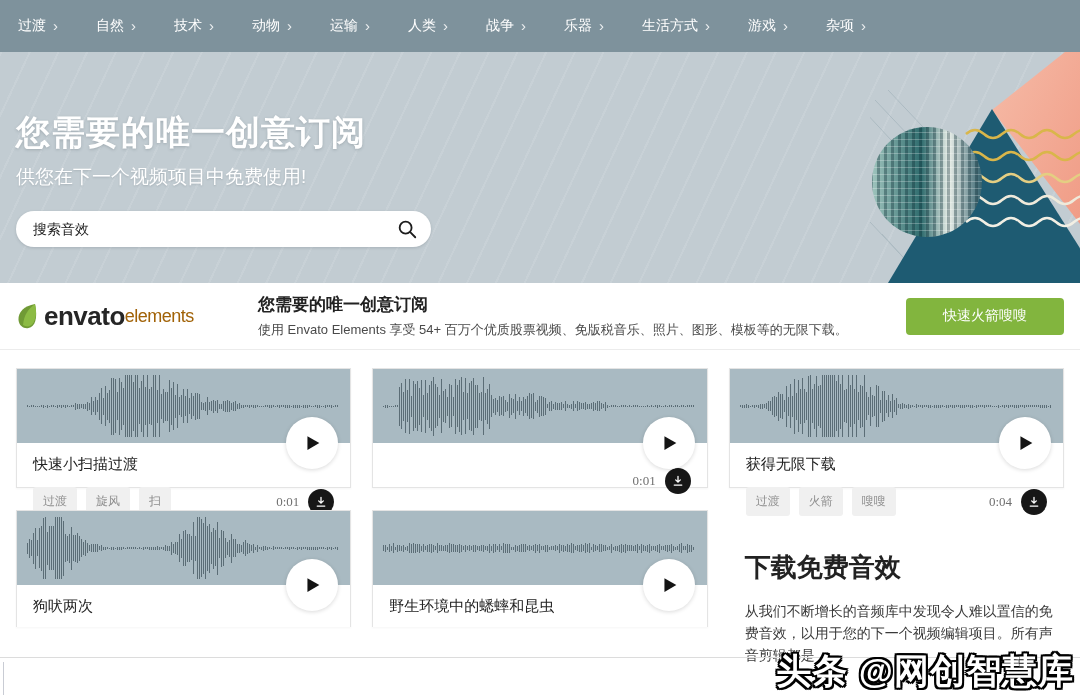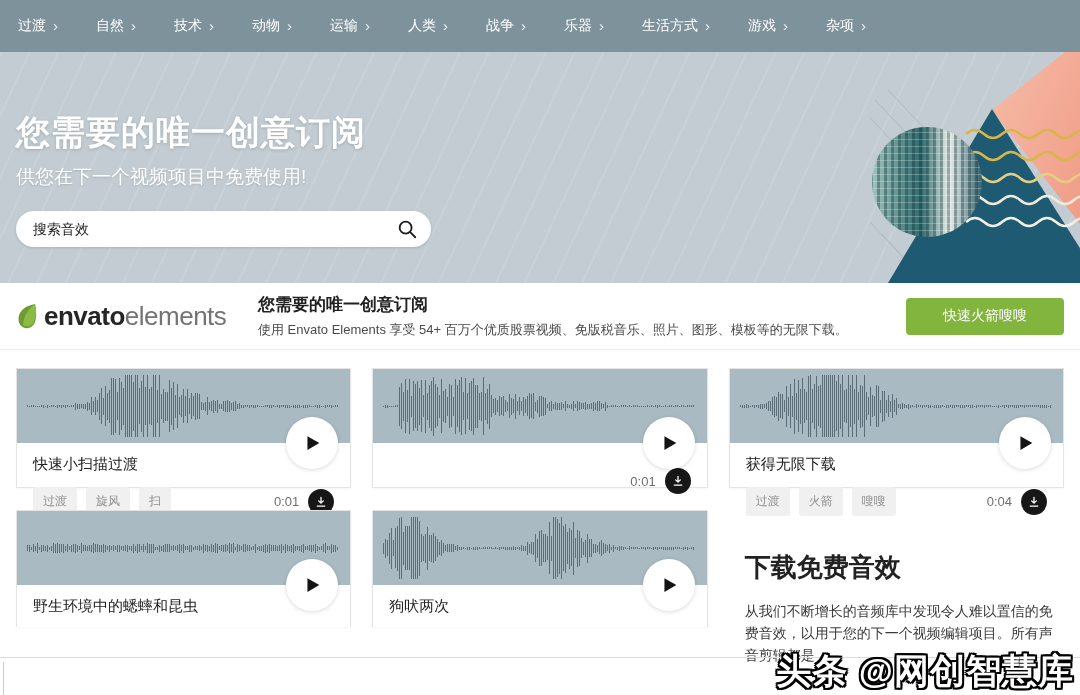--- a/index.html
+++ b/index.html
@@ -25,31 +25,31 @@
                   font-size:14px; color:#222; outline:none; box-shadow:0 1px 3px rgba(50,60,70,.18);
                   font-family:"Liberation Sans","DejaVu Sans",sans-serif; }
   .search-input::placeholder { color:#222; opacity:1; }
   .search-icon { position:absolute; right:13px; top:7px; width:22px; height:22px; cursor:pointer; }
 
   
   .banner { height:67px; background:#fff; border-bottom:1px solid #ececec; display:flex; align-items:center; padding:0 16px; }
   .logo { display:flex; align-items:center; width:242px; flex:none; }
   .logo-leaf { width:24px; height:26px; margin-right:4px; flex:none; }
   .logo-envato { font-size:26px; font-weight:700; color:#262626; letter-spacing:-.5px; }
-  .logo-elements { font-size:26px; font-weight:300; color:#737373; letter-spacing:-.5px; }
+  .logo-elements { font-size:18px; font-weight:300; color:#a16207; letter-spacing:-.5px; }
   .banner-text { flex:1; padding-right:12px; }
   .banner-heading { font-size:17px; font-weight:700; color:#222; }
   .banner-desc { font-size:13px; color:#4a4a4a; margin-top:5px; }
   .banner-cta { flex:none; width:158px; height:37px; background:#82B53E; color:#fff; border:none; border-radius:4px;
                 font-size:14px; cursor:pointer; font-family:inherit; }
 
   
   .cards { display:grid; grid-template-columns:repeat(3,1fr); gap:22px 21px; padding:18px 16px 0 16px; }
   .card { position:relative; background:#fff; border:1px solid #e4e4e4; box-shadow:0 1px 2px rgba(0,0,0,.04); }
-  .card.full { height:120px; }
+  .card.full { height:120px;font-family:Liberation Serif, serif; }
   .card.clipped { height:117px; overflow:hidden; border-bottom:none; }
   .wave { height:74px; background:#A9BAC2; display:flex; align-items:center; padding:0 10px; overflow:hidden; }
   .wave i { display:block; flex:none; width:1px; margin-right:1px; background:#4d5f68; opacity:.85; }
   .play-btn { position:absolute; top:74px; right:12px; transform:translateY(-50%); width:52px; height:52px; border-radius:50%;
               background:#fff; border:none; cursor:pointer; box-shadow:0 1px 4px rgba(0,0,0,.15);
               display:flex; align-items:center; justify-content:center; z-index:3; }
   .card-body { padding:12px 16px 0 16px; }
   .card-title { font-size:15px; font-weight:400; color:#222; }
   .meta-row { display:flex; align-items:center; margin-top:13px; }
   .tags { display:flex; gap:9px; }
@@ -740,189 +740,20 @@
                 <path d="M5.5 19 H18.5" stroke="#fff" stroke-width="2.2" stroke-linecap="round"></path>
               </svg>
             </button>
           </div>
         </div>
       </div>
     </article>
 
     <article class="card clipped">
       <div class="wave">
-          <i style="height:6px"></i>
-          <i style="height:7px"></i>
-          <i style="height:3px"></i>
-          <i style="height:8px"></i>
-          <i style="height:5px"></i>
-          <i style="height:10px"></i>
-          <i style="height:3px"></i>
-          <i style="height:7px"></i>
-          <i style="height:6px"></i>
-          <i style="height:5px"></i>
-          <i style="height:7px"></i>
-          <i style="height:3px"></i>
-          <i style="height:5px"></i>
-          <i style="height:10px"></i>
-          <i style="height:9px"></i>
-          <i style="height:10px"></i>
-          <i style="height:9px"></i>
-          <i style="height:8px"></i>
-          <i style="height:9px"></i>
-          <i style="height:5px"></i>
-          <i style="height:8px"></i>
-          <i style="height:4px"></i>
-          <i style="height:7px"></i>
-          <i style="height:8px"></i>
-          <i style="height:9px"></i>
-          <i style="height:7px"></i>
-          <i style="height:4px"></i>
-          <i style="height:10px"></i>
-          <i style="height:6px"></i>
-          <i style="height:6px"></i>
-          <i style="height:5px"></i>
-          <i style="height:6px"></i>
-          <i style="height:7px"></i>
-          <i style="height:10px"></i>
-          <i style="height:8px"></i>
-          <i style="height:8px"></i>
-          <i style="height:7px"></i>
-          <i style="height:7px"></i>
-          <i style="height:9px"></i>
-          <i style="height:7px"></i>
-          <i style="height:4px"></i>
-          <i style="height:7px"></i>
-          <i style="height:4px"></i>
-          <i style="height:6px"></i>
-          <i style="height:4px"></i>
-          <i style="height:7px"></i>
-          <i style="height:7px"></i>
-          <i style="height:4px"></i>
-          <i style="height:5px"></i>
-          <i style="height:6px"></i>
-          <i style="height:7px"></i>
-          <i style="height:4px"></i>
-          <i style="height:5px"></i>
-          <i style="height:9px"></i>
-          <i style="height:5px"></i>
-          <i style="height:9px"></i>
-          <i style="height:8px"></i>
-          <i style="height:4px"></i>
-          <i style="height:8px"></i>
-          <i style="height:4px"></i>
-          <i style="height:10px"></i>
-          <i style="height:9px"></i>
-          <i style="height:9px"></i>
-          <i style="height:9px"></i>
-          <i style="height:3px"></i>
-          <i style="height:3px"></i>
-          <i style="height:7px"></i>
-          <i style="height:5px"></i>
-          <i style="height:7px"></i>
-          <i style="height:8px"></i>
-          <i style="height:8px"></i>
-          <i style="height:8px"></i>
-          <i style="height:4px"></i>
-          <i style="height:6px"></i>
-          <i style="height:4px"></i>
-          <i style="height:6px"></i>
-          <i style="height:9px"></i>
-          <i style="height:6px"></i>
-          <i style="height:9px"></i>
-          <i style="height:4px"></i>
-          <i style="height:4px"></i>
-          <i style="height:7px"></i>
-          <i style="height:7px"></i>
-          <i style="height:3px"></i>
-          <i style="height:4px"></i>
-          <i style="height:4px"></i>
-          <i style="height:6px"></i>
-          <i style="height:4px"></i>
-          <i style="height:9px"></i>
-          <i style="height:6px"></i>
-          <i style="height:7px"></i>
-          <i style="height:5px"></i>
-          <i style="height:8px"></i>
-          <i style="height:7px"></i>
-          <i style="height:10px"></i>
-          <i style="height:9px"></i>
-          <i style="height:4px"></i>
-          <i style="height:6px"></i>
-          <i style="height:7px"></i>
-          <i style="height:8px"></i>
-          <i style="height:6px"></i>
-          <i style="height:10px"></i>
-          <i style="height:8px"></i>
-          <i style="height:10px"></i>
-          <i style="height:3px"></i>
-          <i style="height:8px"></i>
-          <i style="height:6px"></i>
-          <i style="height:4px"></i>
-          <i style="height:8px"></i>
-          <i style="height:8px"></i>
-          <i style="height:6px"></i>
-          <i style="height:6px"></i>
-          <i style="height:3px"></i>
-          <i style="height:4px"></i>
-          <i style="height:9px"></i>
-          <i style="height:3px"></i>
-          <i style="height:5px"></i>
-          <i style="height:5px"></i>
-          <i style="height:7px"></i>
-          <i style="height:9px"></i>
-          <i style="height:7px"></i>
-          <i style="height:9px"></i>
-          <i style="height:6px"></i>
-          <i style="height:6px"></i>
-          <i style="height:6px"></i>
-          <i style="height:5px"></i>
-          <i style="height:6px"></i>
-          <i style="height:9px"></i>
-          <i style="height:4px"></i>
-          <i style="height:9px"></i>
-          <i style="height:6px"></i>
-          <i style="height:5px"></i>
-          <i style="height:7px"></i>
-          <i style="height:9px"></i>
-          <i style="height:5px"></i>
-          <i style="height:4px"></i>
-          <i style="height:5px"></i>
-          <i style="height:7px"></i>
-          <i style="height:9px"></i>
-          <i style="height:4px"></i>
-          <i style="height:4px"></i>
-          <i style="height:6px"></i>
-          <i style="height:7px"></i>
-          <i style="height:6px"></i>
-          <i style="height:9px"></i>
-          <i style="height:5px"></i>
-          <i style="height:3px"></i>
-          <i style="height:4px"></i>
-          <i style="height:8px"></i>
-          <i style="height:10px"></i>
-          <i style="height:4px"></i>
-          <i style="height:4px"></i>
-          <i style="height:9px"></i>
-          <i style="height:7px"></i>
-          <i style="height:7px"></i>
-          <i style="height:3px"></i>
-        </div>
-      <button class="play-btn">
-        <svg width="22" height="22" viewBox="0 0 24 24">
-            <path d="M7 4.5 L20 12 L7 19.5 Z" fill="#141414"></path>
-          </svg>
-      </button>
-      <div class="card-body">
-        <h3 class="card-title">野生环境中的蟋蟀和昆虫</h3>
-      </div>
-    </article>
-
-    <article class="card clipped">
-      <div class="wave">
           <i style="height:11px"></i>
           <i style="height:19px"></i>
           <i style="height:16px"></i>
           <i style="height:31px"></i>
           <i style="height:41px"></i>
           <i style="height:16px"></i>
           <i style="height:40px"></i>
           <i style="height:45px"></i>
           <i style="height:61px"></i>
           <i style="height:62px"></i>
@@ -1076,20 +907,189 @@
       <button class="play-btn">
         <svg width="22" height="22" viewBox="0 0 24 24">
             <path d="M7 4.5 L20 12 L7 19.5 Z" fill="#141414"></path>
           </svg>
       </button>
       <div class="card-body">
         <h3 class="card-title">狗吠两次</h3>
       </div>
     </article>
 
+    <article class="card clipped">
+      <div class="wave">
+          <i style="height:6px"></i>
+          <i style="height:7px"></i>
+          <i style="height:3px"></i>
+          <i style="height:8px"></i>
+          <i style="height:5px"></i>
+          <i style="height:10px"></i>
+          <i style="height:3px"></i>
+          <i style="height:7px"></i>
+          <i style="height:6px"></i>
+          <i style="height:5px"></i>
+          <i style="height:7px"></i>
+          <i style="height:3px"></i>
+          <i style="height:5px"></i>
+          <i style="height:10px"></i>
+          <i style="height:9px"></i>
+          <i style="height:10px"></i>
+          <i style="height:9px"></i>
+          <i style="height:8px"></i>
+          <i style="height:9px"></i>
+          <i style="height:5px"></i>
+          <i style="height:8px"></i>
+          <i style="height:4px"></i>
+          <i style="height:7px"></i>
+          <i style="height:8px"></i>
+          <i style="height:9px"></i>
+          <i style="height:7px"></i>
+          <i style="height:4px"></i>
+          <i style="height:10px"></i>
+          <i style="height:6px"></i>
+          <i style="height:6px"></i>
+          <i style="height:5px"></i>
+          <i style="height:6px"></i>
+          <i style="height:7px"></i>
+          <i style="height:10px"></i>
+          <i style="height:8px"></i>
+          <i style="height:8px"></i>
+          <i style="height:7px"></i>
+          <i style="height:7px"></i>
+          <i style="height:9px"></i>
+          <i style="height:7px"></i>
+          <i style="height:4px"></i>
+          <i style="height:7px"></i>
+          <i style="height:4px"></i>
+          <i style="height:6px"></i>
+          <i style="height:4px"></i>
+          <i style="height:7px"></i>
+          <i style="height:7px"></i>
+          <i style="height:4px"></i>
+          <i style="height:5px"></i>
+          <i style="height:6px"></i>
+          <i style="height:7px"></i>
+          <i style="height:4px"></i>
+          <i style="height:5px"></i>
+          <i style="height:9px"></i>
+          <i style="height:5px"></i>
+          <i style="height:9px"></i>
+          <i style="height:8px"></i>
+          <i style="height:4px"></i>
+          <i style="height:8px"></i>
+          <i style="height:4px"></i>
+          <i style="height:10px"></i>
+          <i style="height:9px"></i>
+          <i style="height:9px"></i>
+          <i style="height:9px"></i>
+          <i style="height:3px"></i>
+          <i style="height:3px"></i>
+          <i style="height:7px"></i>
+          <i style="height:5px"></i>
+          <i style="height:7px"></i>
+          <i style="height:8px"></i>
+          <i style="height:8px"></i>
+          <i style="height:8px"></i>
+          <i style="height:4px"></i>
+          <i style="height:6px"></i>
+          <i style="height:4px"></i>
+          <i style="height:6px"></i>
+          <i style="height:9px"></i>
+          <i style="height:6px"></i>
+          <i style="height:9px"></i>
+          <i style="height:4px"></i>
+          <i style="height:4px"></i>
+          <i style="height:7px"></i>
+          <i style="height:7px"></i>
+          <i style="height:3px"></i>
+          <i style="height:4px"></i>
+          <i style="height:4px"></i>
+          <i style="height:6px"></i>
+          <i style="height:4px"></i>
+          <i style="height:9px"></i>
+          <i style="height:6px"></i>
+          <i style="height:7px"></i>
+          <i style="height:5px"></i>
+          <i style="height:8px"></i>
+          <i style="height:7px"></i>
+          <i style="height:10px"></i>
+          <i style="height:9px"></i>
+          <i style="height:4px"></i>
+          <i style="height:6px"></i>
+          <i style="height:7px"></i>
+          <i style="height:8px"></i>
+          <i style="height:6px"></i>
+          <i style="height:10px"></i>
+          <i style="height:8px"></i>
+          <i style="height:10px"></i>
+          <i style="height:3px"></i>
+          <i style="height:8px"></i>
+          <i style="height:6px"></i>
+          <i style="height:4px"></i>
+          <i style="height:8px"></i>
+          <i style="height:8px"></i>
+          <i style="height:6px"></i>
+          <i style="height:6px"></i>
+          <i style="height:3px"></i>
+          <i style="height:4px"></i>
+          <i style="height:9px"></i>
+          <i style="height:3px"></i>
+          <i style="height:5px"></i>
+          <i style="height:5px"></i>
+          <i style="height:7px"></i>
+          <i style="height:9px"></i>
+          <i style="height:7px"></i>
+          <i style="height:9px"></i>
+          <i style="height:6px"></i>
+          <i style="height:6px"></i>
+          <i style="height:6px"></i>
+          <i style="height:5px"></i>
+          <i style="height:6px"></i>
+          <i style="height:9px"></i>
+          <i style="height:4px"></i>
+          <i style="height:9px"></i>
+          <i style="height:6px"></i>
+          <i style="height:5px"></i>
+          <i style="height:7px"></i>
+          <i style="height:9px"></i>
+          <i style="height:5px"></i>
+          <i style="height:4px"></i>
+          <i style="height:5px"></i>
+          <i style="height:7px"></i>
+          <i style="height:9px"></i>
+          <i style="height:4px"></i>
+          <i style="height:4px"></i>
+          <i style="height:6px"></i>
+          <i style="height:7px"></i>
+          <i style="height:6px"></i>
+          <i style="height:9px"></i>
+          <i style="height:5px"></i>
+          <i style="height:3px"></i>
+          <i style="height:4px"></i>
+          <i style="height:8px"></i>
+          <i style="height:10px"></i>
+          <i style="height:4px"></i>
+          <i style="height:4px"></i>
+          <i style="height:9px"></i>
+          <i style="height:7px"></i>
+          <i style="height:7px"></i>
+          <i style="height:3px"></i>
+        </div>
+      <button class="play-btn">
+        <svg width="22" height="22" viewBox="0 0 24 24">
+            <path d="M7 4.5 L20 12 L7 19.5 Z" fill="#141414"></path>
+          </svg>
+      </button>
+      <div class="card-body">
+        <h3 class="card-title">野生环境中的蟋蟀和昆虫</h3>
+      </div>
+    </article>
+
     <section class="promo">
       <h2 class="promo-heading">下载免费音效</h2>
       <p class="promo-body">从我们不断增长的音频库中发现令人难以置信的免费音效，以用于您的下一个视频编辑项目。所有声音剪辑都是</p>
     </section>
 
   </main>
 
   <div class="cut-line"></div>
   <div class="left-tick"></div>
   <div class="watermark">头条 @网创智慧库</div>

